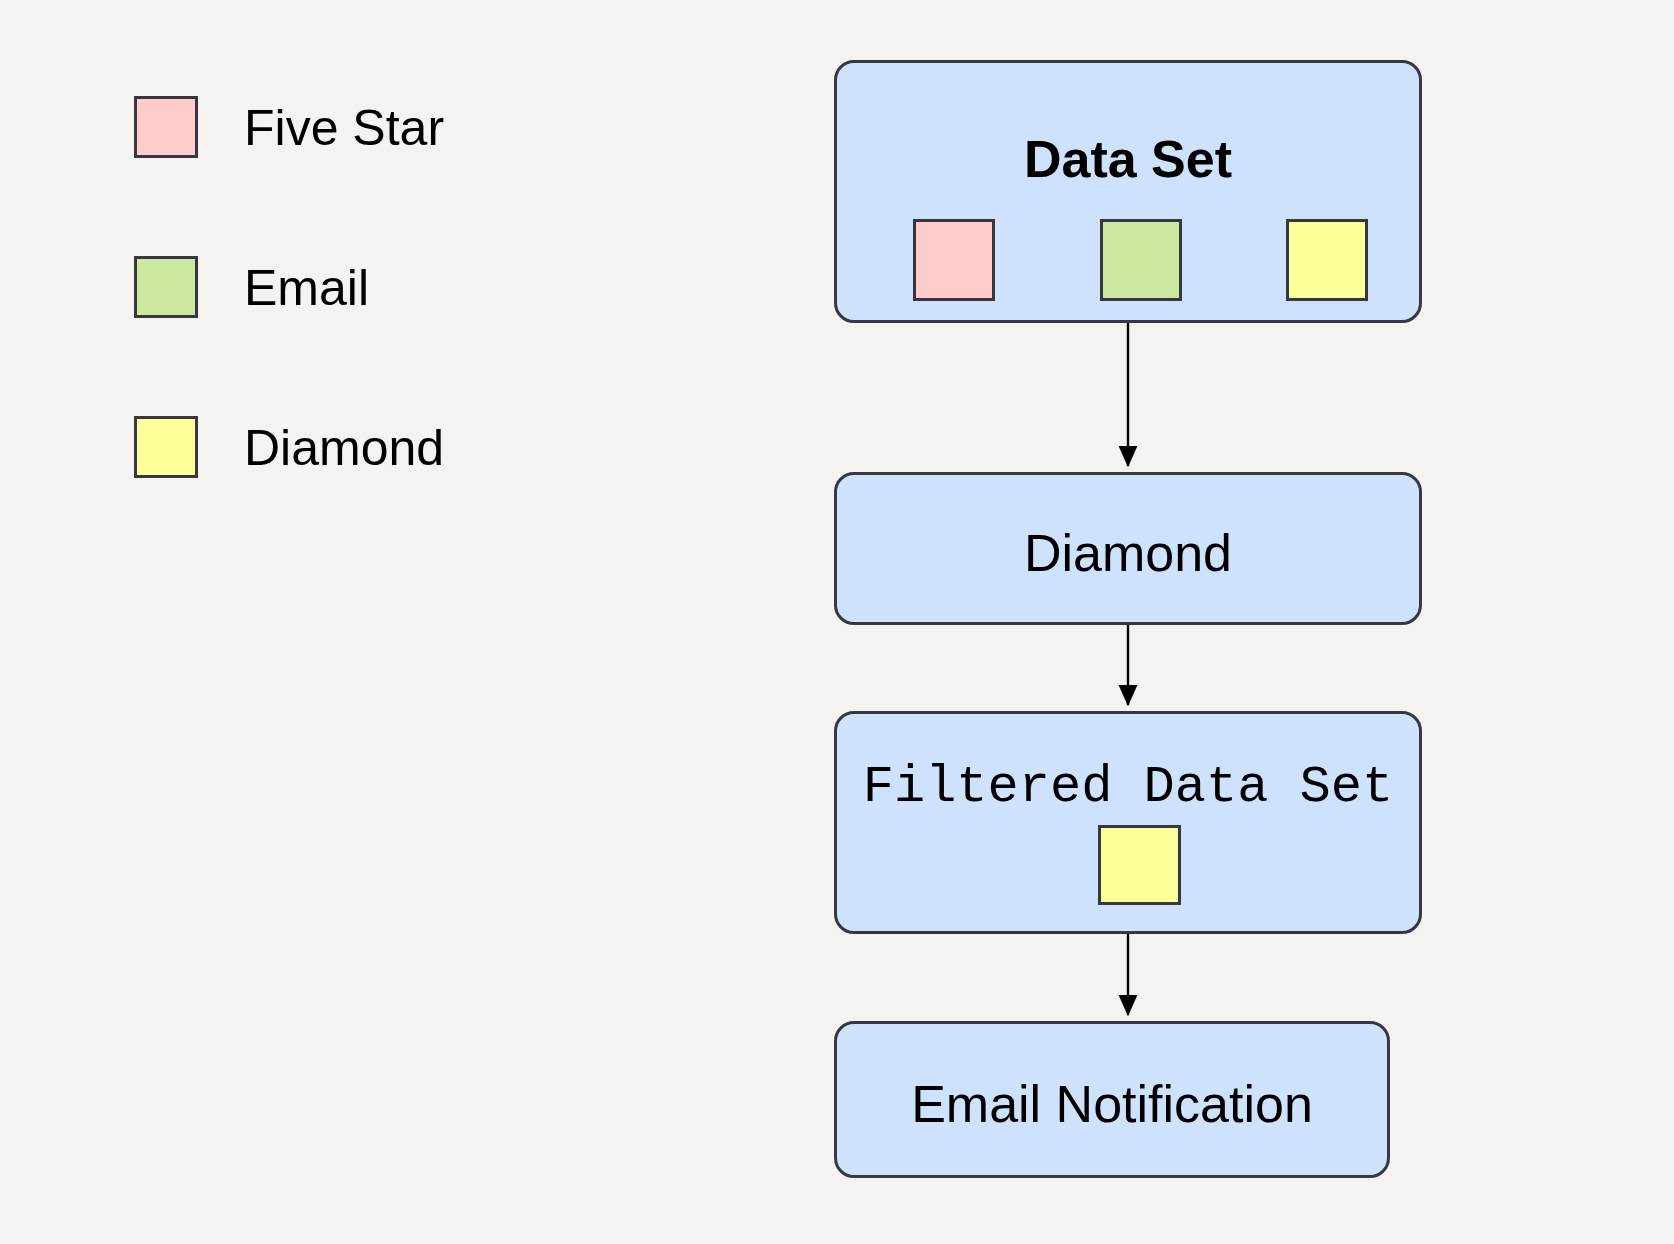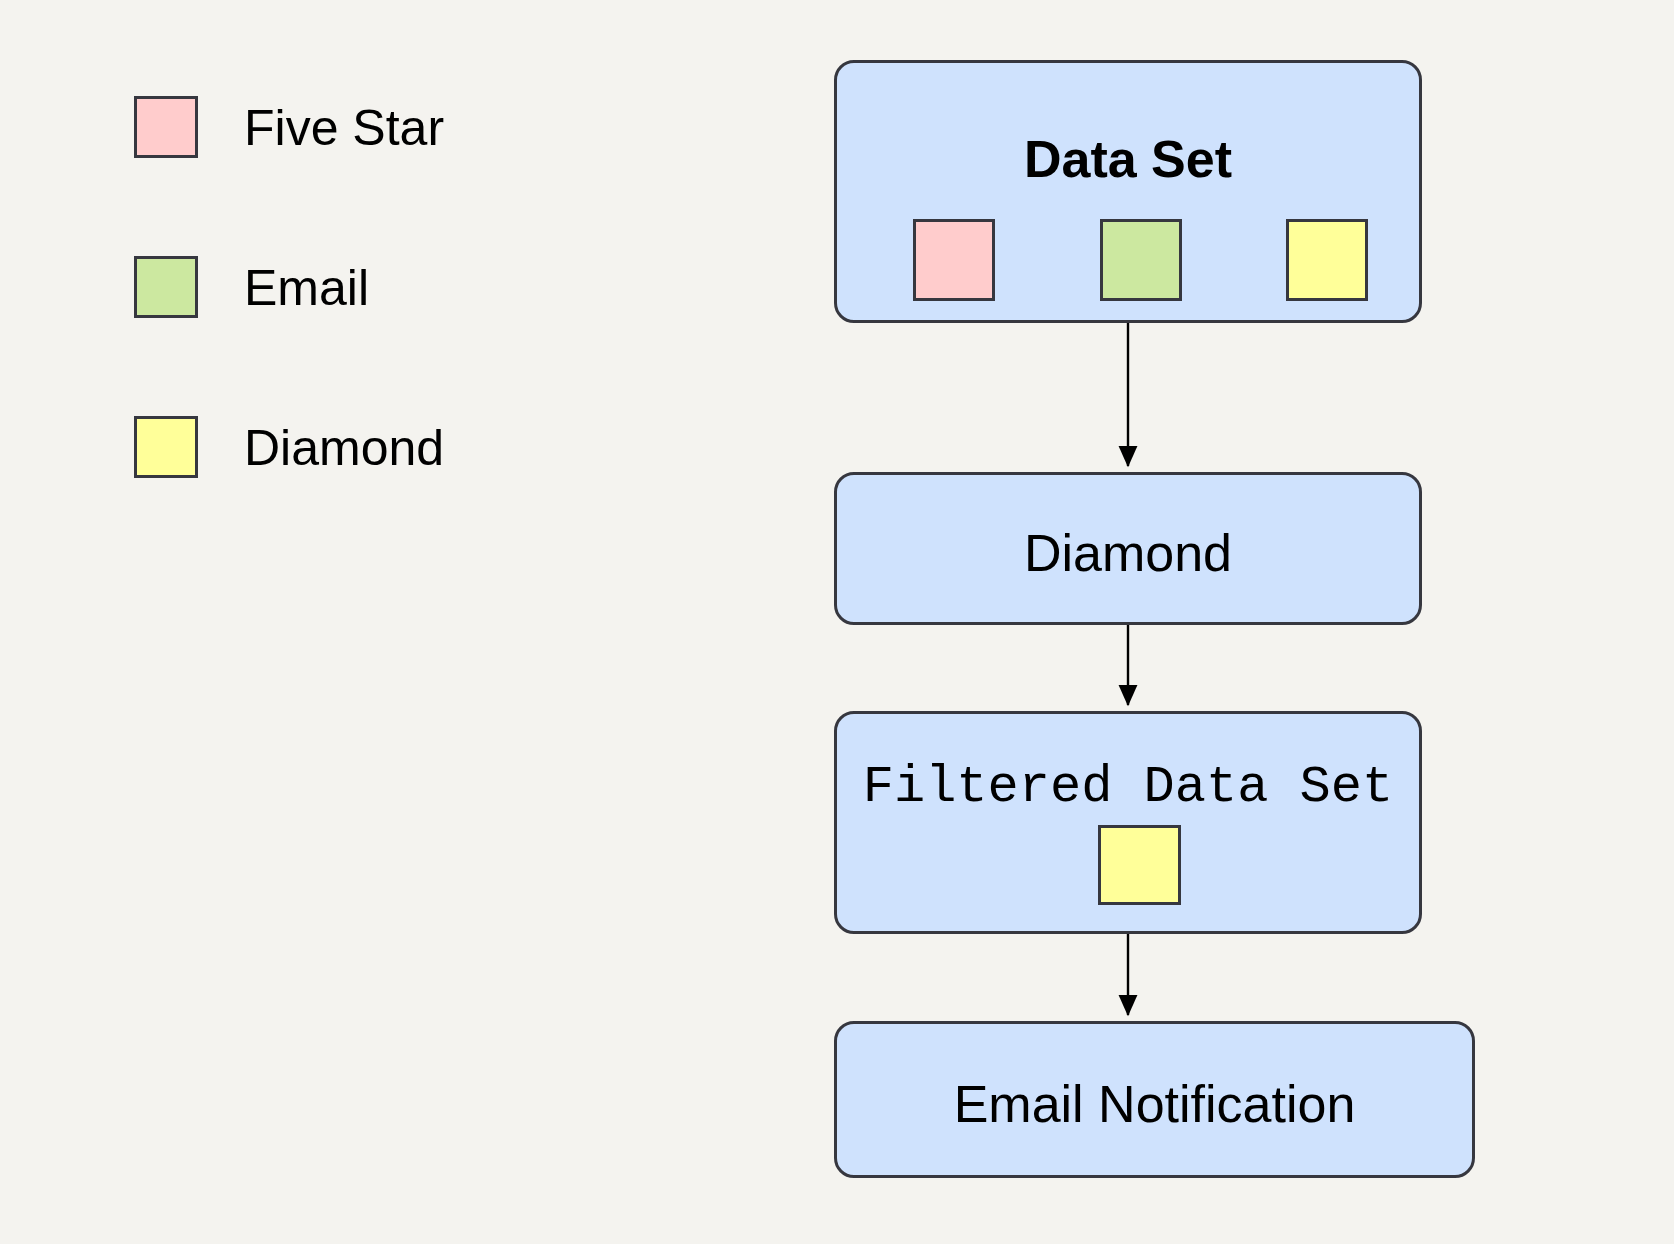--- a/index.html
+++ b/index.html
@@ -93,21 +93,21 @@
     top: 711px;
     width: 588px;
     height: 223px;
     font-family: Liberation Mono, monospace;
   }
   #node-filtered .node-title { top: 48px; }
 
   #node-email {
     left: 834px;
     top: 1021px;
-    width: 641px;
+    width: 556px;
     height: 157px;
   }
   #node-email .node-title { top: 54px; }
 
   
   .chip {
     position: absolute;
     width: 82px;
     height: 82px;
     border: 3px solid #36373f;

